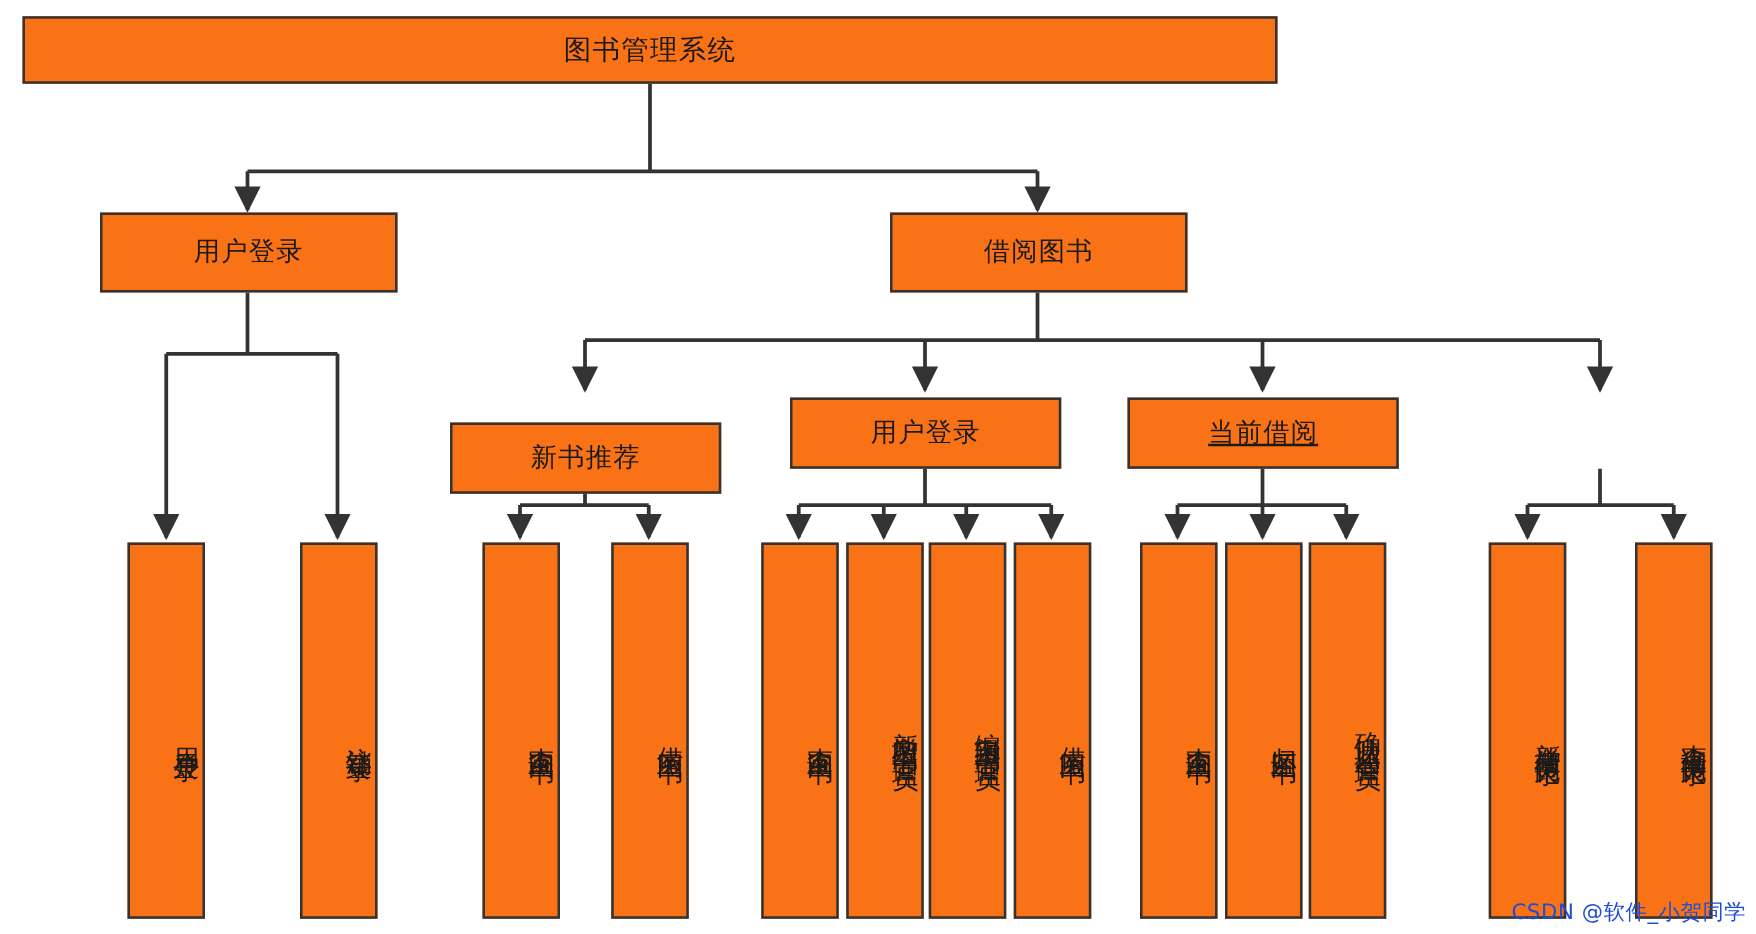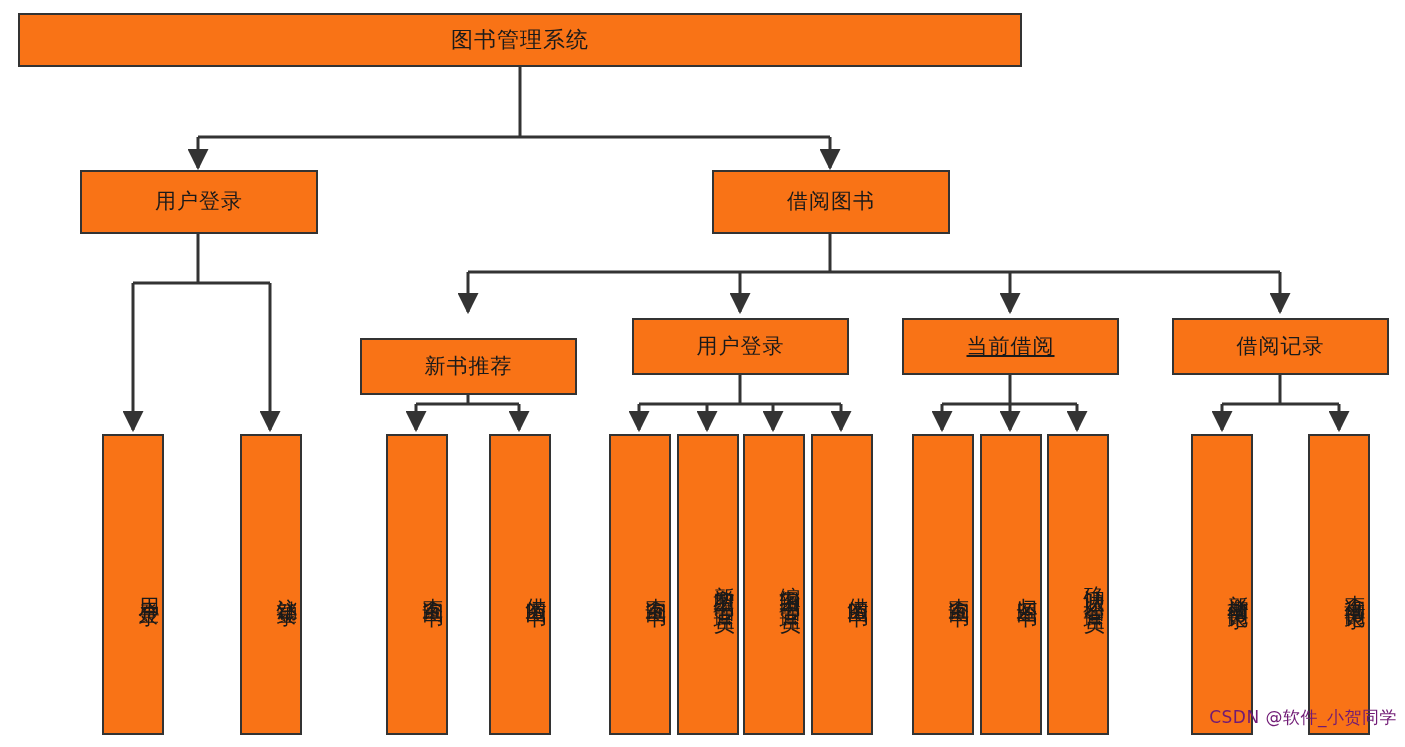--- a/index.html
+++ b/index.html
@@ -61,23 +61,23 @@
     text-orientation: upright;
     display: block;
     white-space: nowrap;
   }
   .node-v.tall .vtext {
     letter-spacing: 4px;
   }
   .watermark {
     position: absolute;
     right: 8px;
-    bottom: 18px;
+    bottom: 6px;
     font-size: 17px;
-    color: #701a75;
+    color: #1d4ed8;
     letter-spacing: 0.5px;
     white-space: nowrap;
   }
 </style>
 </head>
 <body>
 
 <div id="canvas">
 
   <svg class="edges" viewBox="0 0 1405 747">
@@ -131,21 +131,20 @@
   </svg>
 
   <div class="node node-root" style="left:18px; top:13px; width:1004px; height:54px;">图书管理系统</div>
 
   <div class="node node-h" style="left:80px; top:170px; width:238px; height:64px;">用户登录</div>
   <div class="node node-h" style="left:712px; top:170px; width:238px; height:64px;">借阅图书</div>
 
   <div class="node node-h" style="left:360px; top:318px; width:217px; height:57px;margin-top:20px;">新书推荐</div>
   <div class="node node-h" style="left:632px; top:318px; width:217px; height:57px;">用户登录</div>
   <div class="node node-h" style="left:902px; top:318px; width:217px; height:57px;text-decoration:underline;">当前借阅</div>
-  <div class="node node-h" style="left:1172px; top:318px; width:217px; height:57px;">借阅记录</div>
 
   <div class="node node-v" style="left:102px; top:434px; width:62px; height:301px;">
     <span class="vtext">用户登录</span>
   </div>
   <div class="node node-v" style="left:240px; top:434px; width:62px; height:301px;">
     <span class="vtext">注销登录</span>
   </div>
 
   <div class="node node-v" style="left:386px; top:434px; width:62px; height:301px;">
     <span class="vtext">查询图书</span>

